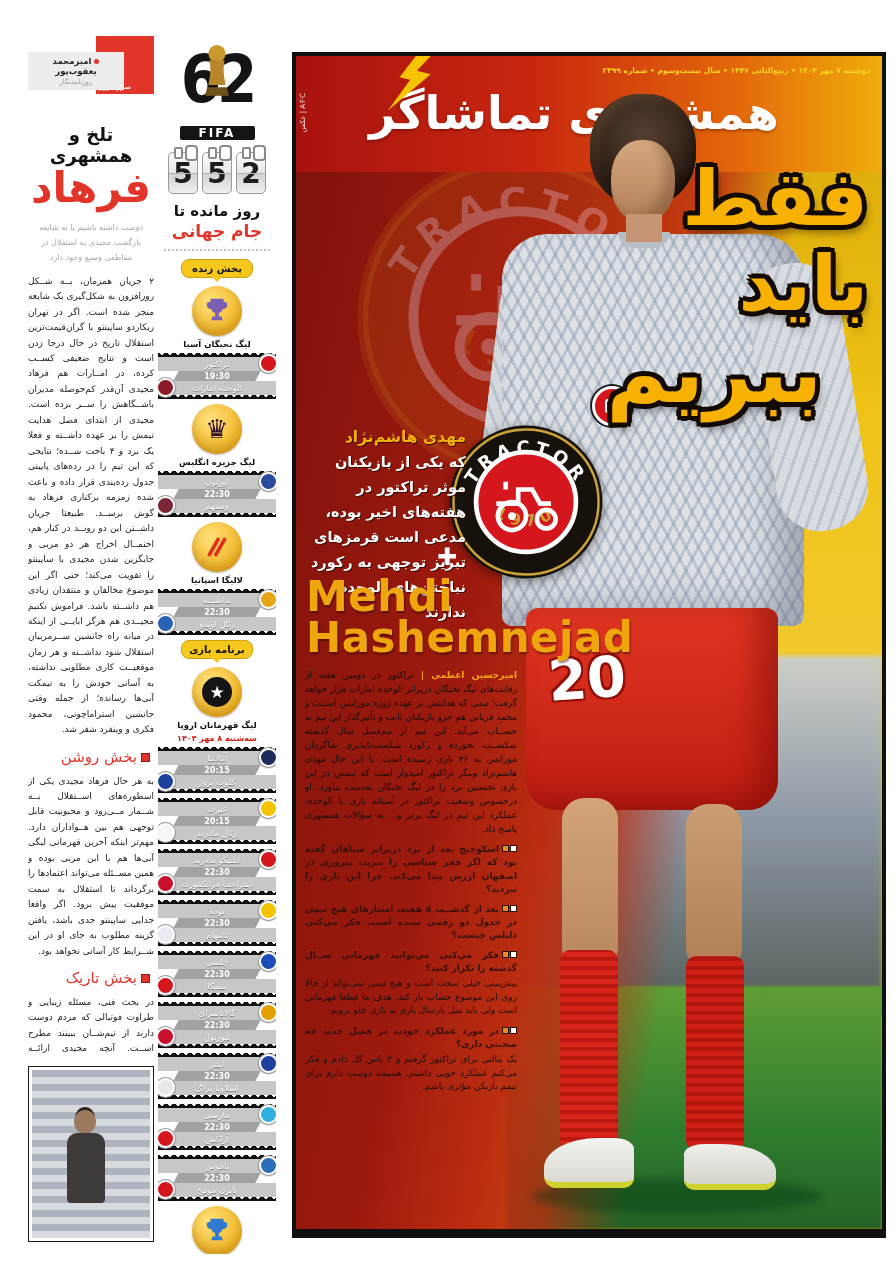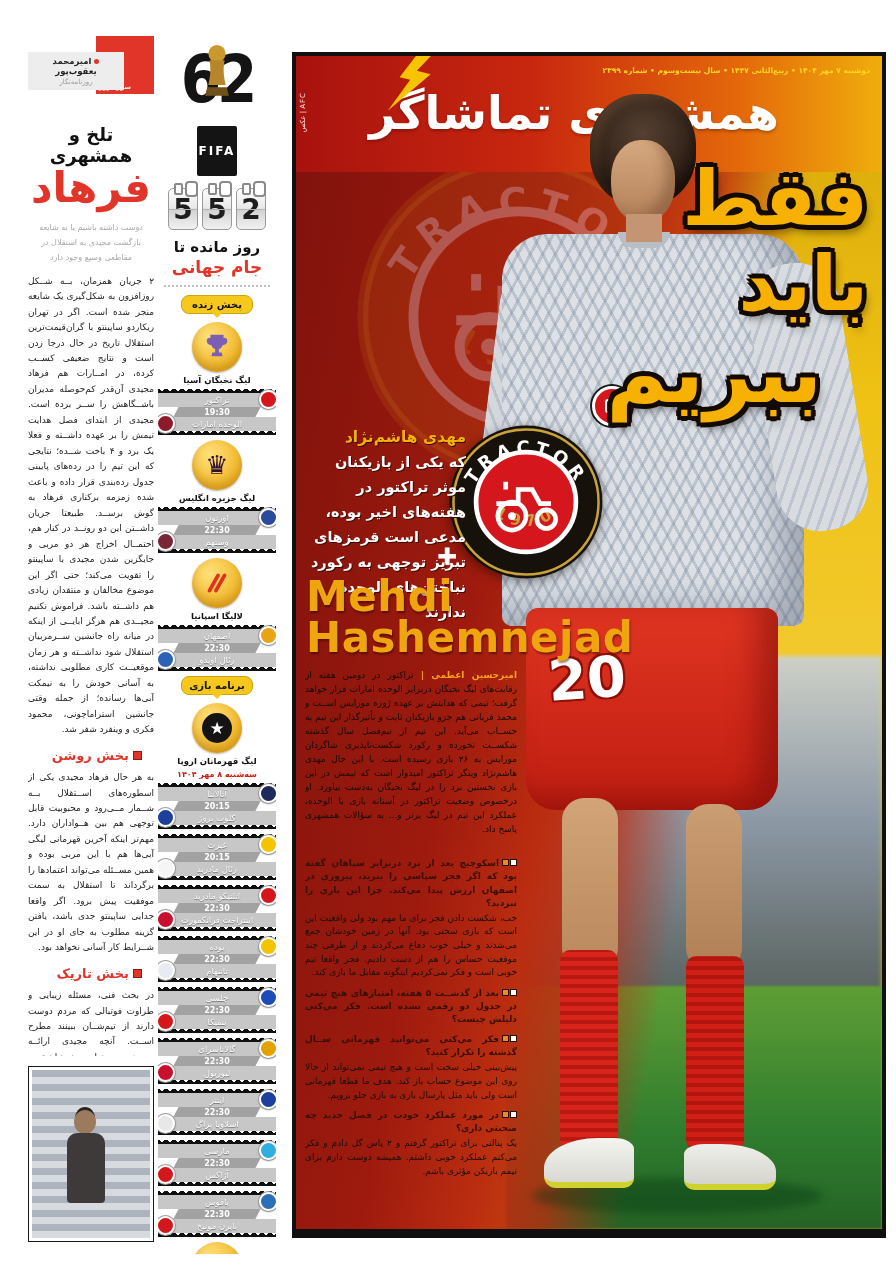--- a/index.html
+++ b/index.html
@@ -14,34 +14,34 @@
   .subject-label { position:absolute; left:3px; bottom:3px; color:#fff; font-size:6.5px; font-weight:bold; }
   .byline-box { position:absolute; left:0; top:16px; width:96px; background:#ededed; padding:4px 5px; text-align:center; }
   .byline-name { font-size:8.5px; font-weight:bold; color:#222; }
   .byline-name::before { content:""; display:inline-block; width:5px; height:5px; background:#e2352a; border-radius:50%; margin-left:3px; }
   .byline-role { font-size:7px; color:#9a9a9a; margin-top:2px; }
   .kicker { text-align:center; font-size:18px; font-weight:900; color:#111; margin-top:14px; }
   .headline-red { text-align:center; font-size:42px; font-weight:900; color:#e2352a; line-height:1.05; }
   .standfirst { text-align:center; font-size:8px; color:#a8a8a8; line-height:1.9; margin:10px 2px 8px; }
   .article-body { height:782px; overflow:hidden; text-align:justify; font-size:9px; line-height:1.72; color:#1c1c1c; }
   .article-body p { margin-bottom:7px; }
-  .subhead { color:#e2352a; font-weight:700; font-size:13px; margin:6px 12px 3px; }
+  .subhead { color:#e2352a; font-weight:400; font-size:15px; margin:6px 4px 3px; }
   .subhead::before { content:""; display:inline-block; width:7px; height:7px; background:#e2352a; border:1px solid #8c1a10; margin-left:4px; }
   .side-photo { margin-top:10px; border:1px solid #1a1a1a; background:#fff; padding:3px; height:176px; }
   .photo-inner { position:relative; height:100%; overflow:hidden;
      background:repeating-linear-gradient(0deg,#d7dadf 0 7px,#aeb4bd 7px 14px); }
   .photo-man-body { position:absolute; left:30%; top:38%; width:38px; height:70px; background:#3f3a3a; border-radius:10px 10px 4px 4px; }
   .photo-man-head { position:absolute; left:36%; top:24%; width:22px; height:24px; background:#9c7a5e; border-radius:50%; box-shadow:0 -4px 0 -1px #2c2420; }
 
   
   .mid-col { position:absolute; left:158px; top:34px; width:118px; height:1220px; overflow:hidden; }
   .wc-logo { position:relative; text-align:center; height:92px; }
   .wc-digit { font-size:58px; font-weight:900; color:#141414; letter-spacing:-4px; line-height:92px; display:inline-block; transform:scaleY(1.12); }
   .wc-trophy { position:absolute; left:50%; top:10px; transform:translateX(-50%); }
-  .fifa-badge { width:40px; margin:0 auto; background:#141414; color:#fff; font-weight:bold; font-size:12px; text-align:center; letter-spacing:2px; padding:18px 0; border-radius:2px; }
+  .fifa-badge { width:75px; margin:0 auto; background:#141414; color:#fff; font-weight:bold; font-size:12px; text-align:center; letter-spacing:2px; padding:0 0; border-radius:2px; }
   .counter { display:flex; justify-content:center; gap:4px; margin-top:12px; }
   .flip { position:relative; width:30px; height:42px; border:1px solid #9a9a9a; border-radius:5px;
           background:linear-gradient(#fefefe,#e8e8e8 48%,#d2d2d2 52%,#f1f1f1);
           font-size:28px; font-weight:900; color:#1d1d1d; display:flex; align-items:center; justify-content:center; }
   .flip::after { content:""; position:absolute; left:0; right:0; top:50%; height:1px; background:#b4b4b4; }
   .flip::before { content:""; position:absolute; top:-6px; left:5px; width:5px; height:8px; border:2px solid #8a8a8a; border-radius:2px; background:#fff; box-shadow:13px 0 0 -0px #fff,13px 0 0 2px #8a8a8a; }
   .count-line1 { text-align:center; font-size:15px; font-weight:900; color:#111; margin-top:8px; }
   .count-line2 { text-align:center; font-size:17px; font-weight:900; color:#e2352a; margin-top:1px; }
   .dotsep { border-top:2px dotted #c2c2c2; margin:8px 6px; }
   .tag-pill { width:72px; margin:2px auto 8px; background:#f6c81e; border:1px solid #caa40a; border-radius:8px;
@@ -140,21 +140,21 @@
   .subhead-blk { position:absolute; left:10px; top:372px; width:160px; z-index:4; direction:rtl; text-align:right; }
   .sub-name { color:#f6b103; font-size:15.5px; font-weight:900; margin-bottom:4px;
      text-shadow:1px 1px 0 #3a0a04;text-align:right; }
   .sub-text { color:#fff; font-size:14.5px; font-weight:900; line-height:1.72;
      text-shadow:1px 1px 0 #3a0a04; }
   .latin-name { position:absolute; left:10px; top:520px; z-index:4; color:#efa50e; font-weight:900;
      font-size:42px; line-height:0.98; letter-spacing:.5px; text-shadow:1px 2px 2px rgba(40,5,0,.5); }
 
   .interview { position:absolute; left:9px; top:612px; width:212px; height:560px; z-index:4; overflow:hidden;
                direction:rtl; text-align:justify; }
-  .iv-lede { font-size:9px; line-height:1.56; color:#140c08; margin-bottom:21px; }
+  .iv-lede { font-size:9px; line-height:1.56; color:#140c08; margin-bottom:7px; }
   .iv-byline { color:#f6a21a; font-weight:900; }
   .q { font-size:9px; font-weight:900; color:#38100a; line-height:1.45; margin:7px 0 2px; }
   .qicon { display:inline-block; vertical-align:middle; margin-left:3px; }
   .qicon i { display:inline-block; width:7px; height:7px; }
   .qicon .qa1 { background:#fff; border:1px solid #2b1008; }
   .qicon .qa2 { background:#ef8b1c; border:1px solid #2b1008; margin-right:1px; }
   .a { font-size:9px; color:#18100c; line-height:1.52; }
 </style>
 </head>
 <body>
@@ -258,21 +258,21 @@
           <svg width="26" height="26" viewBox="0 0 24 24">
             <path d="M5 19 L13 5 M11 19 L19 5" stroke="#e0301e" stroke-width="3.4" stroke-linecap="round" fill="none"></path>
           </svg>
         </div>
         <div class="league-name">لالیگا اسپانیا</div>
       </div>
       <div class="match">
         <div class="tear"></div>
         <div class="tbar home">
           <span class="tlogo" style="background: rgb(232, 164, 20);"></span>
-          <span class="tname">اصفهان</span>
+          <span class="tname">نداشــته</span>
         </div>
         <div class="timebar">
           <span>22:30</span>
         </div>
         <div class="tbar away">
           <span class="tlogo" style="background: rgb(42, 98, 181);"></span>
           <span class="tname">رئال اویدو</span>
         </div>
         <div class="tear"></div>
       </div>
@@ -510,21 +510,20 @@
 
   <div class="latin-name">
     <div>Mehdi</div>
     <div>Hashemnejad</div>
   </div>
 
   <div class="interview">
     <div class="iv-lede"><span class="iv-byline">امیرحسین اعظمی | </span> <span id="iv-lede-text">تراکتور در دومین هفته از رقابت‌های لیگ نخبگان دربرابر الوحده امارات قرار خواهد گرفت؛ تیمی که هدایتش بر عهده ژوزه مورایس اســت و محمد قربانی هم جزو بازیکنان ثابت و تأثیرگذار این تیم به حســاب می‌آید. این تیم از نیم‌فصل سال گذشته شکســت نخورده و رکورد شکست‌ناپذیری شاگردان مورایس به ۲۶ بازی رسیده است. با این حال مهدی هاشم‌نژاد وینگر تراکتور امیدوار است که تیمش در این بازی نخستین برد را در لیگ نخبگان به‌دست بیاورد. او درخصوص وضعیت تراکتور در آستانه بازی با الوحده، عملکرد این تیم در لیگ برتر و... به سؤالات همشهری پاسخ داد.</span></div>
     <div id="qa-list">
         <div class="q"><span class="qicon"><i class="qa1"></i><i class="qa2"></i></span>اسکوچیچ بعد از برد دربرابر سپاهان گفته بود که اگر فجر سپاسی را ببرید، پیروزی در اصفهان ارزش پیدا می‌کند. چرا این بازی را نبردید؟</div>
-        <div class="a">خب، شکست دادن فجر برای ما مهم بود ولی واقعیت این است که بازی سختی بود. آنها در زمین خودشان جمع می‌شدند و خیلی خوب دفاع می‌کردند و از طرفی چند موقعیت حساس را هم از دست دادیم. فجر واقعا تیم خوبی است و فکر نمی‌کردیم اینگونه مقابل ما بازی کند.</div>
         <div class="q"><span class="qicon"><i class="qa1"></i><i class="qa2"></i></span>بعد از گذشــت ۵ هفته، امتیازهای هیچ تیمی در جدول دو رقمی نشده است. فکر می‌کنی دلیلش چیست؟</div>
         <div class="q"><span class="qicon"><i class="qa1"></i><i class="qa2"></i></span>فکر می‌کنی می‌توانید قهرمانی ســال گذشته را تکرار کنید؟</div>
         <div class="a">پیش‌بینی خیلی سخت است و هیچ تیمی نمی‌تواند از حالا روی این موضوع حساب باز کند. هدف ما قطعا قهرمانی است ولی باید مثل پارسال بازی به بازی جلو برویم.</div>
         <div class="q"><span class="qicon"><i class="qa1"></i><i class="qa2"></i></span>در مورد عملکرد خودت در فصل جدید چه صحبتی داری؟</div>
         <div class="a">یک پنالتی برای تراکتور گرفتم و ۲ پاس گل دادم و فکر می‌کنم عملکرد خوبی داشتم. همیشه دوست دارم برای تیمم بازیکن مؤثری باشم.</div>
       </div>
   </div>
 </div>
 
 </body></html>

